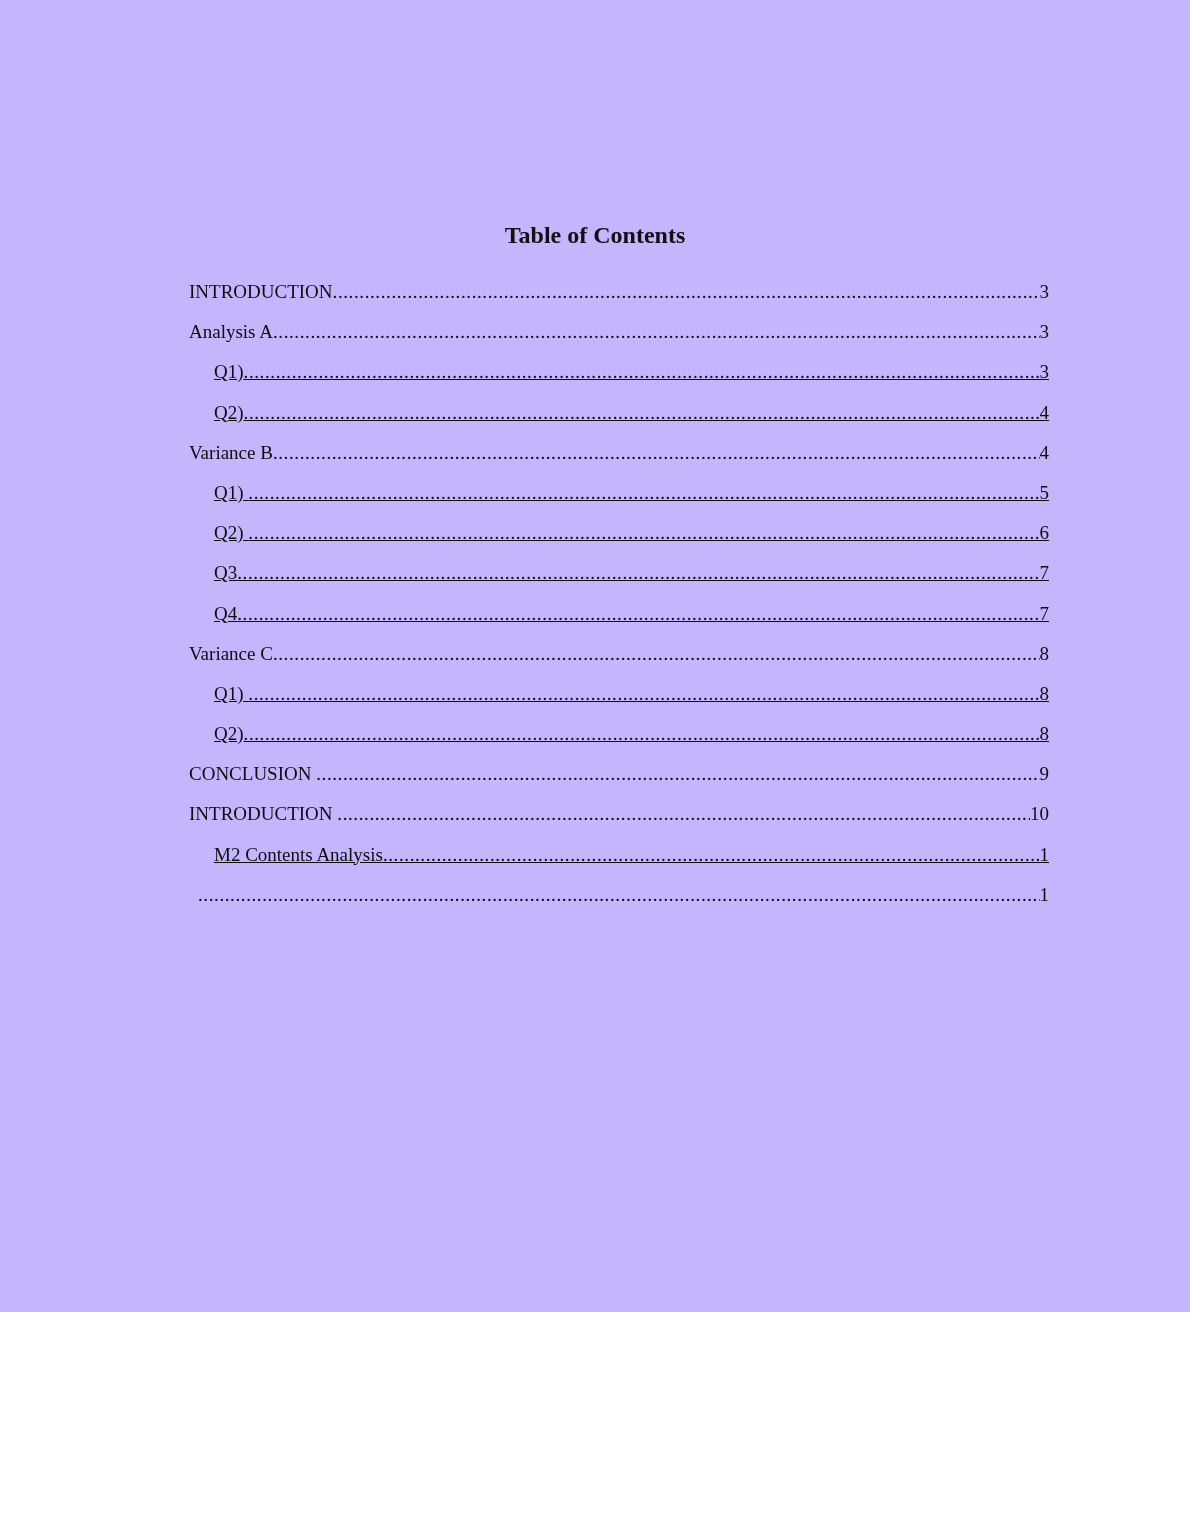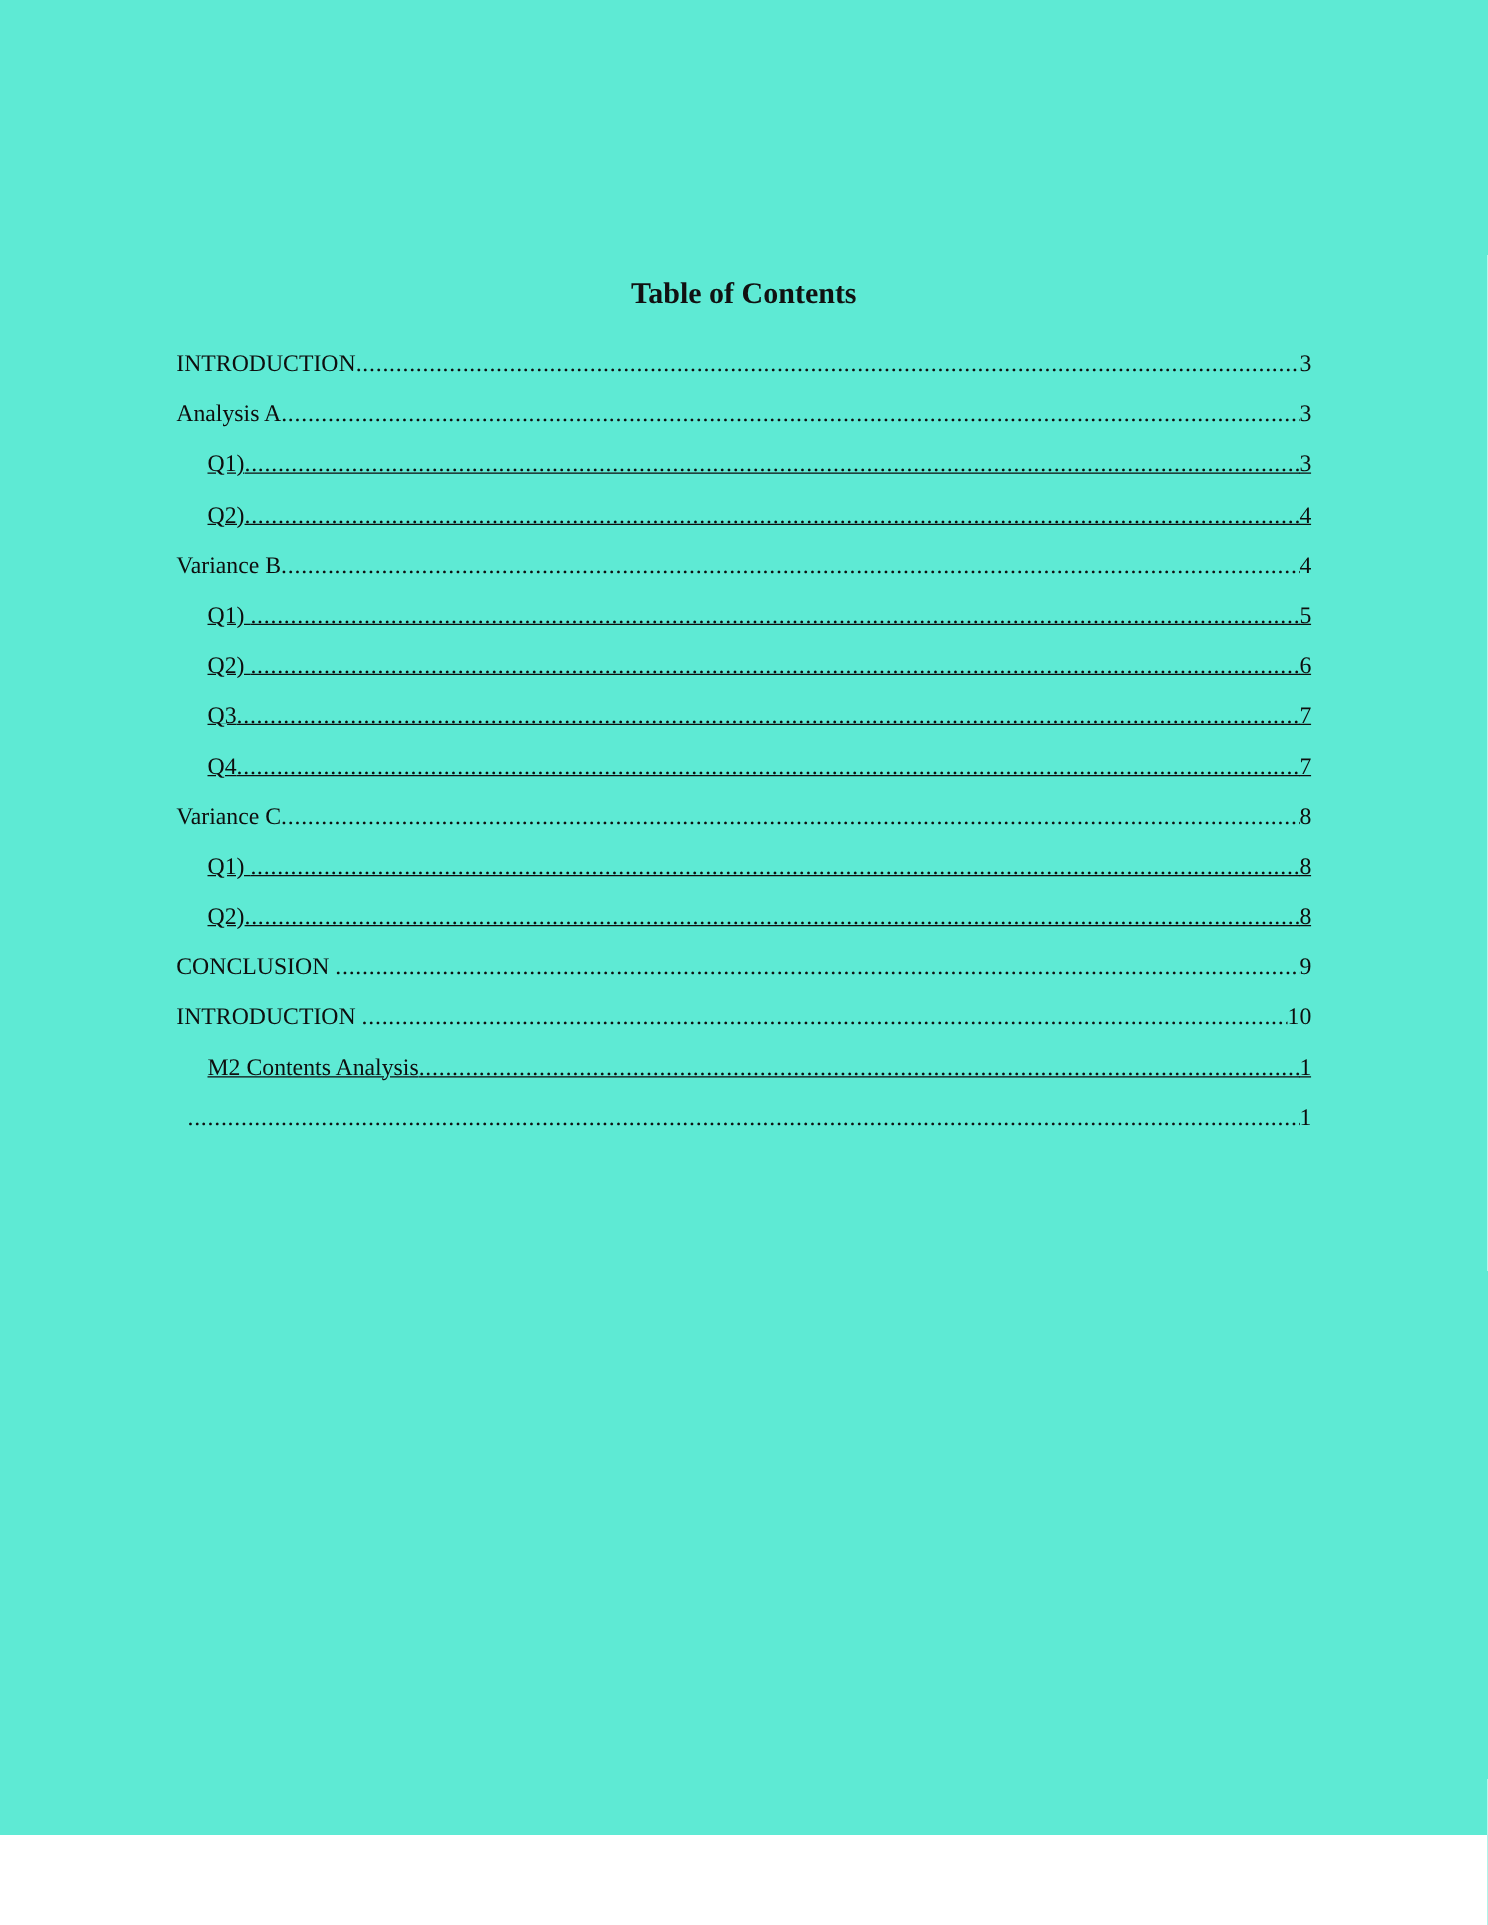--- a/index.html
+++ b/index.html
@@ -3,22 +3,22 @@
 <meta charset="utf-8">
 <style>
   html, body {
     margin: 0;
     padding: 0;
     background: #ffffff;
   }
   .page {
     position: relative;
     width: 1190px;
-    height: 1468px;
-    background: #5eead4;
+    height: 1312px;
+    background: #c4b5fd;
     font-family: "Liberation Serif", serif;
     color: #0e0e0e;
     overflow: hidden;
   }
   .doc-title {
     position: absolute;
     top: 222px;
     left: 0;
     width: 100%;
     margin: 0;
@@ -40,20 +40,21 @@
     line-height: 40.2px;
     font-size: 19px;
     overflow: hidden;
     white-space: nowrap;
   }
   .toc-row.level-1 { padding-left: 25px; text-decoration: underline; }
   .toc-row.level-2 { padding-left: 9px; }
   .toc-label {
     flex: 0 0 auto;
     white-space: pre;
+    margin-left: 48px;
   }
   .toc-dots {
     flex: 1 1 auto;
     overflow: hidden;
     white-space: nowrap;
     letter-spacing: 0.6px;
     min-width: 0;
   }
   .toc-page {
     flex: 0 0 auto;

